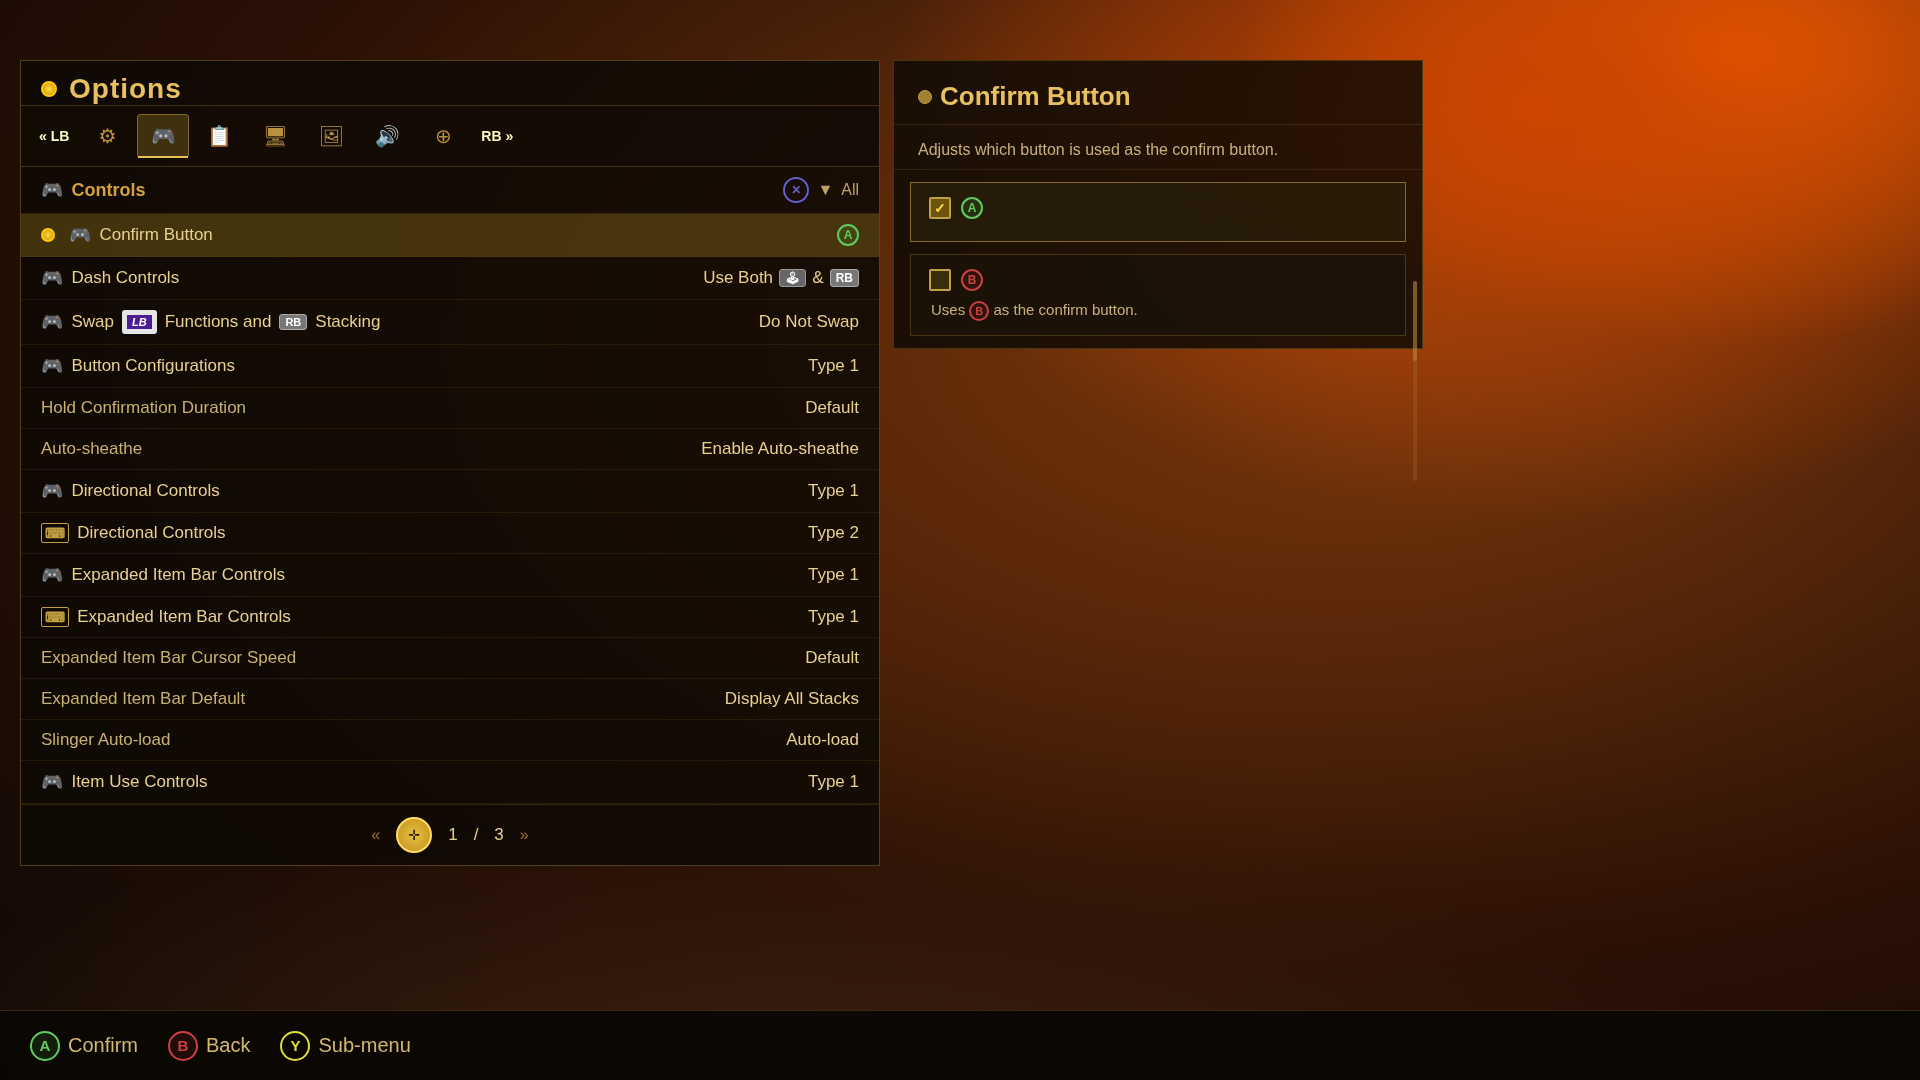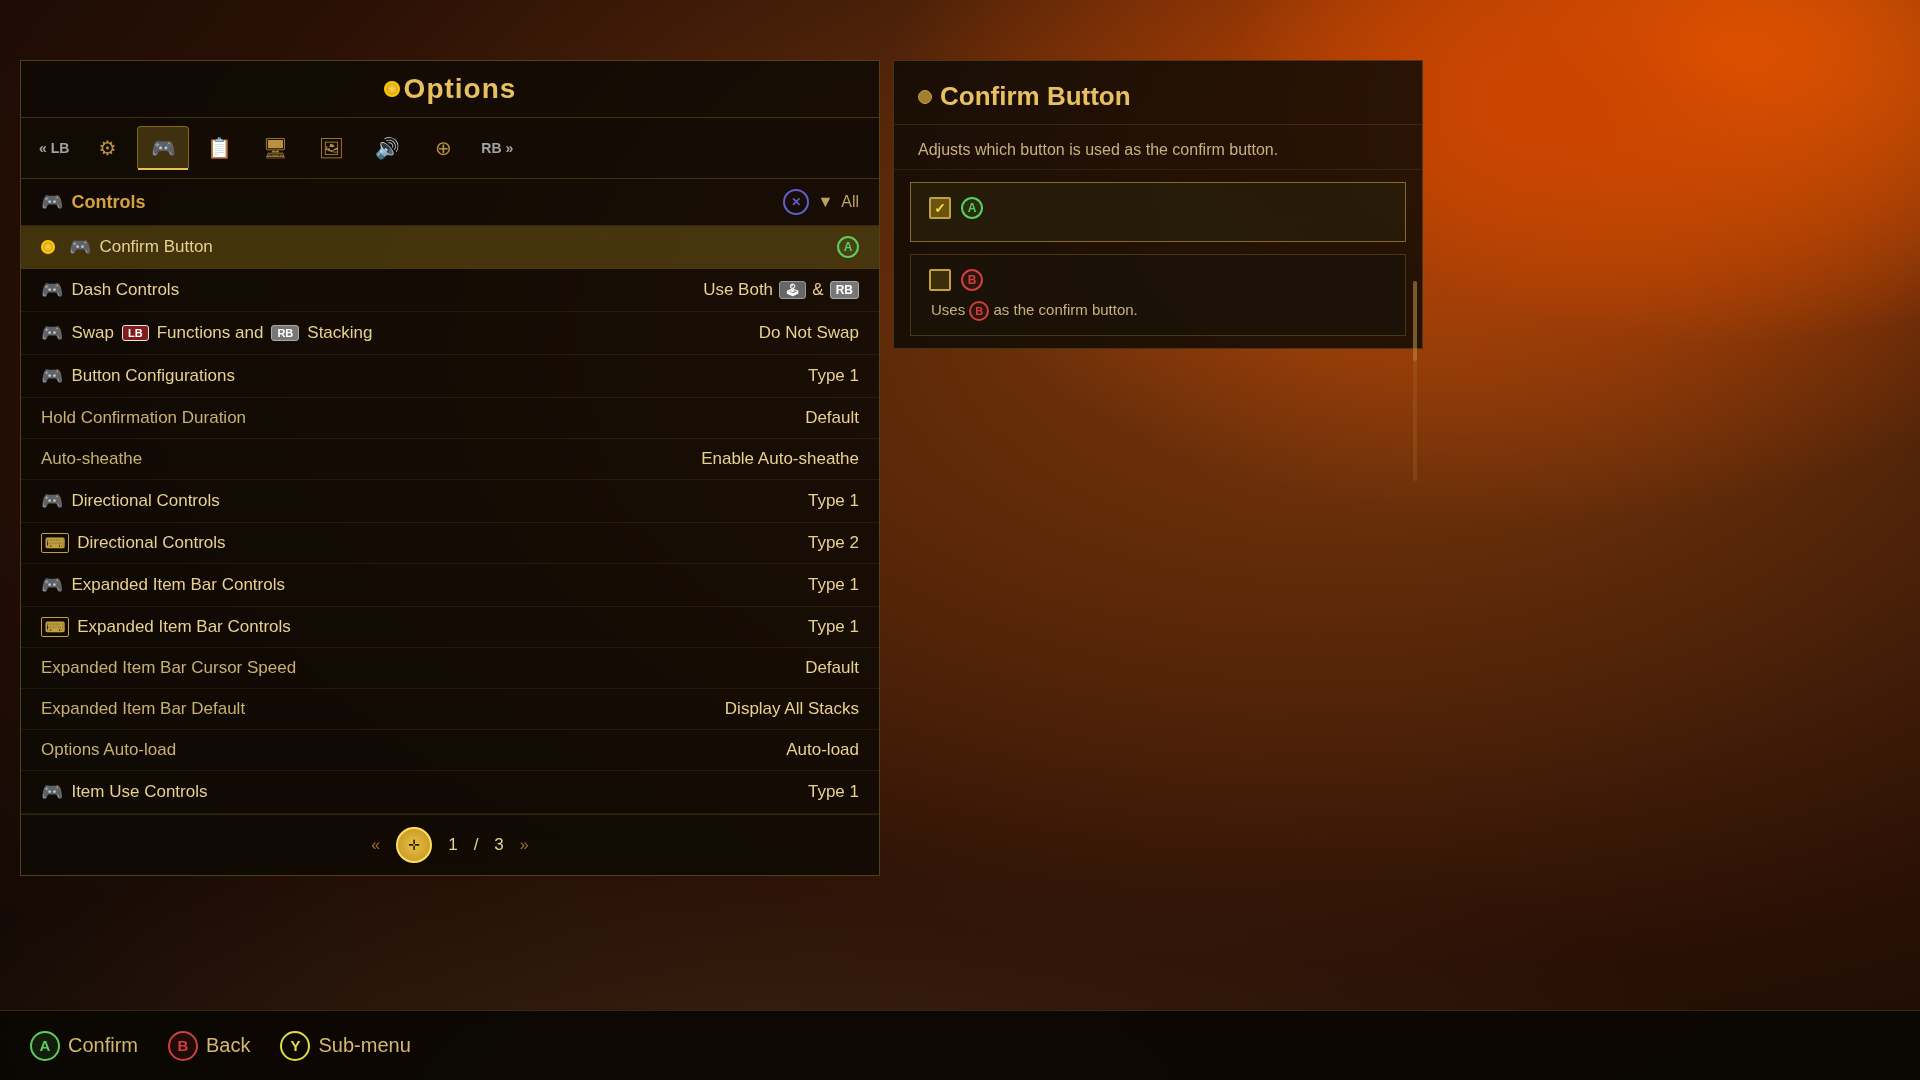--- a/index.html
+++ b/index.html
@@ -45,26 +45,25 @@
       top: 60px;
       left: 20px;
       width: 860px;
       background: rgba(15, 10, 5, 0.88);
       border: 1px solid rgba(180, 140, 60, 0.4);
       z-index: 10;
     }
 
     
     .options-header {
-      padding: 12px 20px 12px 20px;
-      display: flex;
-      align-items: center;
-      gap: 4px;
+      padding: 12px 20px 0 20px;
+      display: flex;
+      align-items: center;
+      gap: 12px;
       border-bottom: 1px solid rgba(180,140,60,0.3);
-      justify-content: center;
     }
 
     .options-dot {
       width: 16px;
       height: 16px;
       border-radius: 50%;
       background: radial-gradient(circle, #ffdd44, #cc8800);
       border: 2px solid #ffcc00;
     }
 
@@ -79,21 +78,21 @@
     .tab-bar {
       display: flex;
       align-items: center;
       padding: 8px 10px;
       gap: 4px;
       border-bottom: 1px solid rgba(180,140,60,0.3);
       background: rgba(20,12,5,0.6);
     }
 
     .tab-nav {
-      color: #a3a3a3;
+      color: #fef9c3;
       font-size: 14px;
       font-weight: bold;
       padding: 2px 8px;
     }
 
     .tab-item {
       width: 52px;
       height: 44px;
       display: flex;
       align-items: center;
@@ -526,21 +525,21 @@
         <span class="tag-badge" style="background:#666;color:#fff;border:1px solid #999;">🕹</span>
         <span> &amp; </span>
         <span class="tag-badge" style="background:#777;color:#fff;border:1px solid #aaa;">RB</span>
       </div>
     </div>
 
     <div class="setting-row">
       <div class="setting-name">
         <span class="gamepad-icon">🎮</span>
         <span>Swap </span>
-        <span class="tag-badge" style="background:#7f1d1d;color:#fff;border:1px solid #e5e5e5;font-size:11px;">LB</span>
+        <span class="tag-badge" style="background:#4c1d95;color:#fff;border:5px solid #e5e5e5;font-size:11px;font-style:italic;">LB</span>
         <span> Functions and </span>
         <span class="tag-badge" style="background:#777;color:#fff;border:1px solid #aaa;font-size:11px;">RB</span>
         <span> Stacking</span>
       </div>
       <div class="setting-value">
         <span>Do Not Swap</span>
       </div>
     </div>
 
     <div class="setting-row">
@@ -624,21 +623,21 @@
       <div class="setting-name no-icon">
         <span>Expanded Item Bar Default</span>
       </div>
       <div class="setting-value">
         <span>Display All Stacks</span>
       </div>
     </div>
 
     <div class="setting-row">
       <div class="setting-name no-icon">
-        <span>Options Auto-load</span>
+        <span>Slinger Auto-load</span>
       </div>
       <div class="setting-value">
         <span>Auto-load</span>
       </div>
     </div>
 
     <div class="setting-row">
       <div class="setting-name">
         <span class="gamepad-icon">🎮</span>
         <span>Item Use Controls</span>

